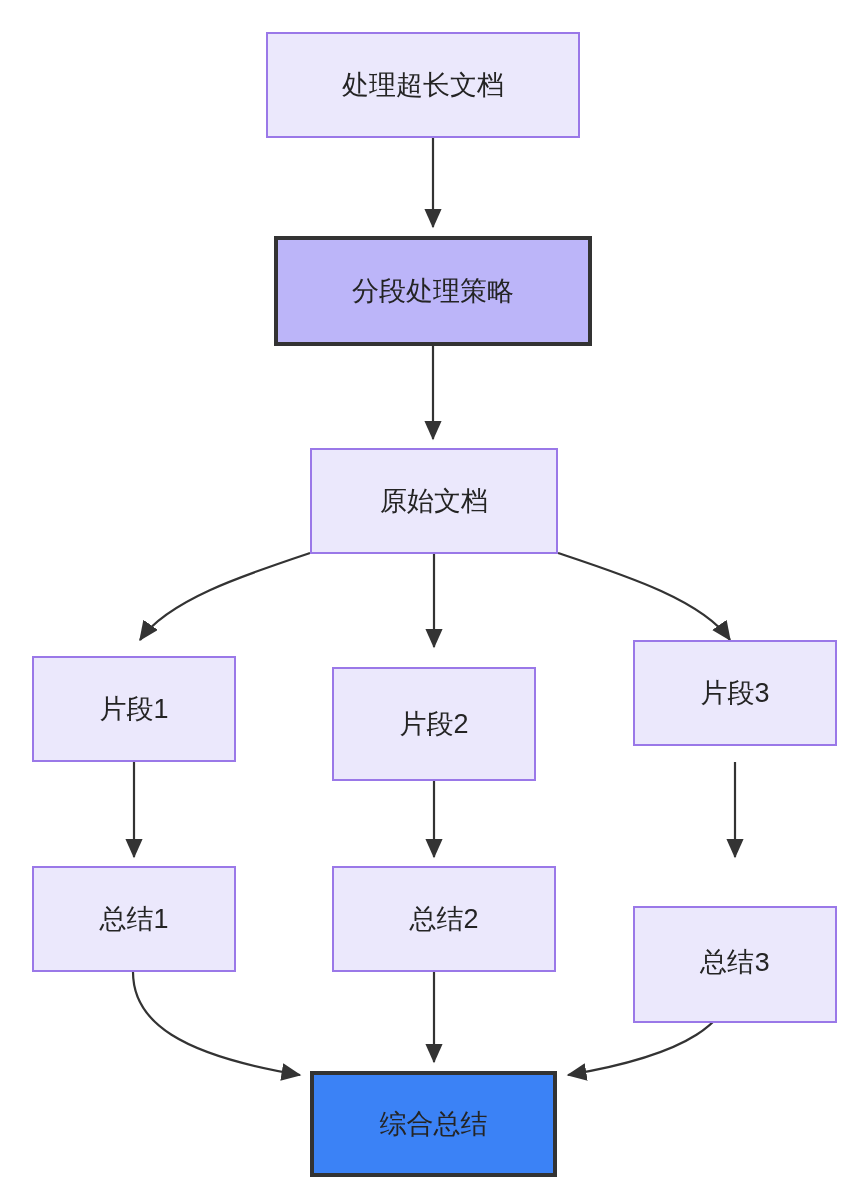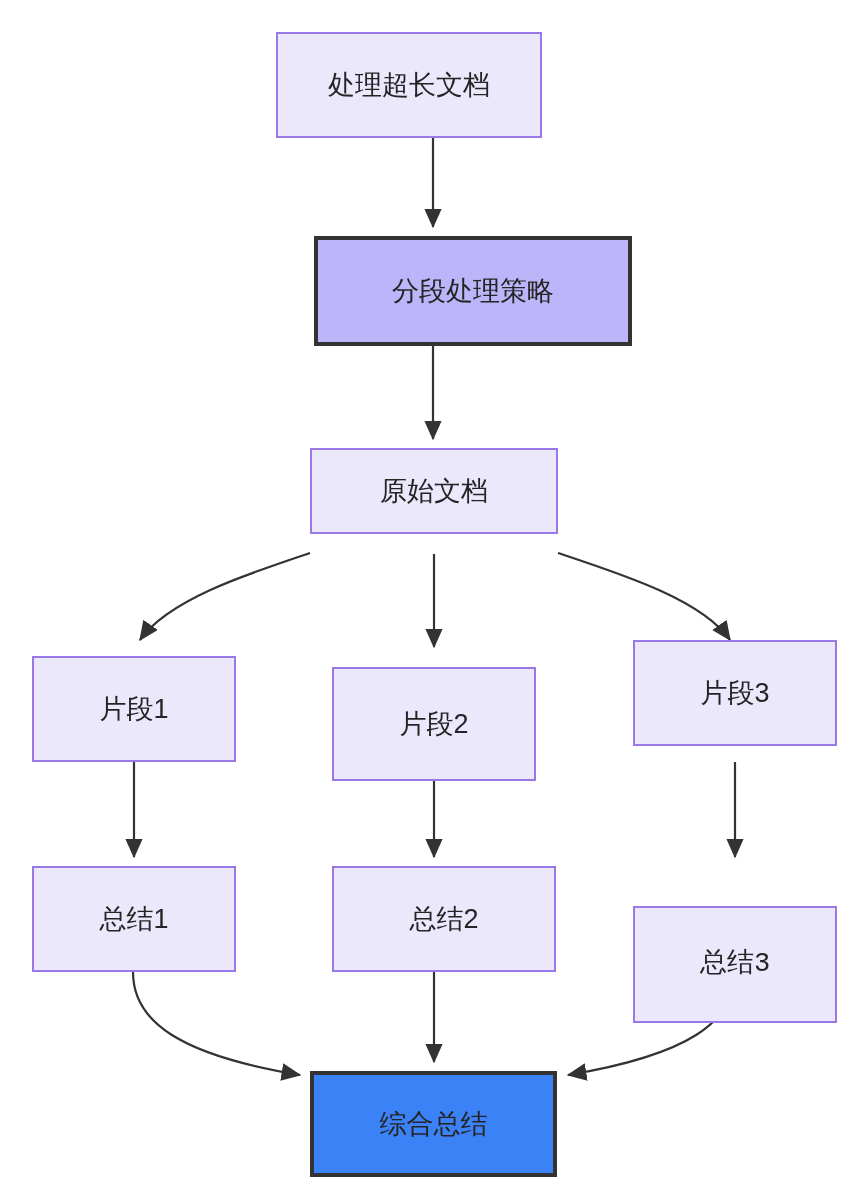--- a/index.html
+++ b/index.html
@@ -47,21 +47,20 @@
     border: 2px solid #9a78e8;
     color: #242424;
     font-size: 27px;
   }
   
   .node.strong-purple {
     background: #bcb5f9;
     border: 4px solid #333333;
     color: #242424;
     font-size: 27px;
-    margin-left: 40px;
   }
   
   .node.strong-green {
     background: #3b82f6;
     border: 4px solid #333333;
     color: #242424;
     font-size: 27px;
   }
 </style>
 </head>
@@ -92,29 +91,29 @@
 
     <path d="M735,762 L735,857" fill="none" stroke="#333333" stroke-width="2.2" marker-end="url(#arrowhead)"></path>
 
     <path d="M133,972 C133,1022 180,1055 300,1075" fill="none" stroke="#333333" stroke-width="2.2" marker-end="url(#arrowhead)"></path>
 
     <path d="M434,972 L434,1062" fill="none" stroke="#333333" stroke-width="2.2" marker-end="url(#arrowhead)"></path>
 
     <path d="M735,972 C735,1022 688,1055 568,1075" fill="none" stroke="#333333" stroke-width="2.2" marker-end="url(#arrowhead)"></path>
   </svg>
 
-  <div class="node plain" id="node-doc" style="left: 276px; top: 32px; width: 266px; height: 106px;">
+  <div class="node plain" id="node-doc" style="left: 266px; top: 32px; width: 314px; height: 106px;">
     <span class="node-label">处理超长文档</span>
   </div>
 
   <div class="node strong-purple" id="node-strategy" style="left: 274px; top: 236px; width: 318px; height: 110px;">
     <span class="node-label">分段处理策略</span>
   </div>
 
-  <div class="node plain" id="node-source" style="left: 310px; top: 448px; width: 248px; height: 86px; text-align: right;">
+  <div class="node plain" id="node-source" style="left: 310px; top: 448px; width: 248px; height: 106px; text-align: right;">
     <span class="node-label">原始文档</span>
   </div>
 
   <div class="node plain" id="node-chunk1" style="left: 32px; top: 656px; width: 204px; height: 106px;">
     <span class="node-label">片段1</span>
   </div>
 
   <div class="node plain" id="node-chunk2" style="left: 332px; top: 656px; width: 204px; height: 114px; margin-top: 11px;">
     <span class="node-label">片段2</span>
   </div>

